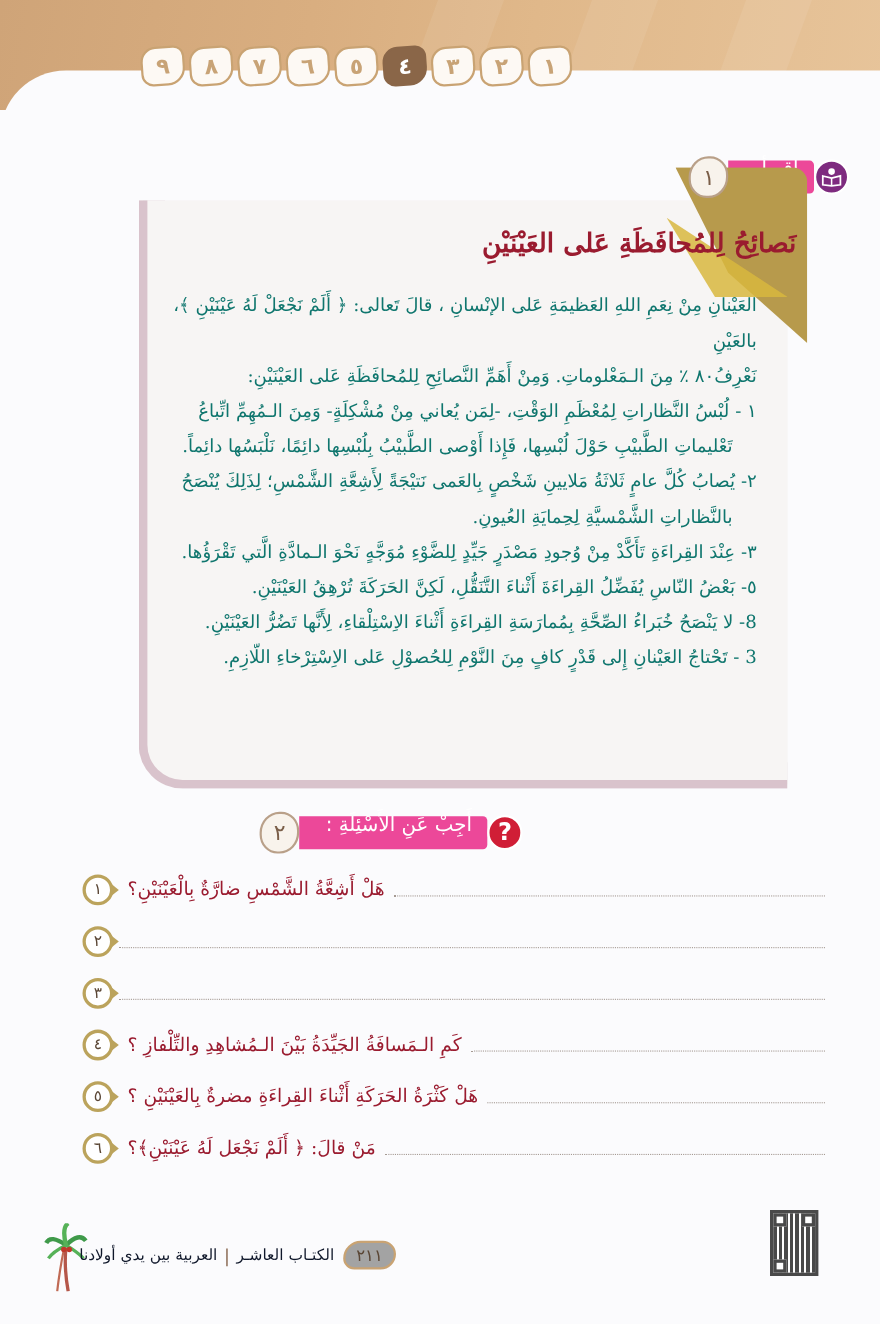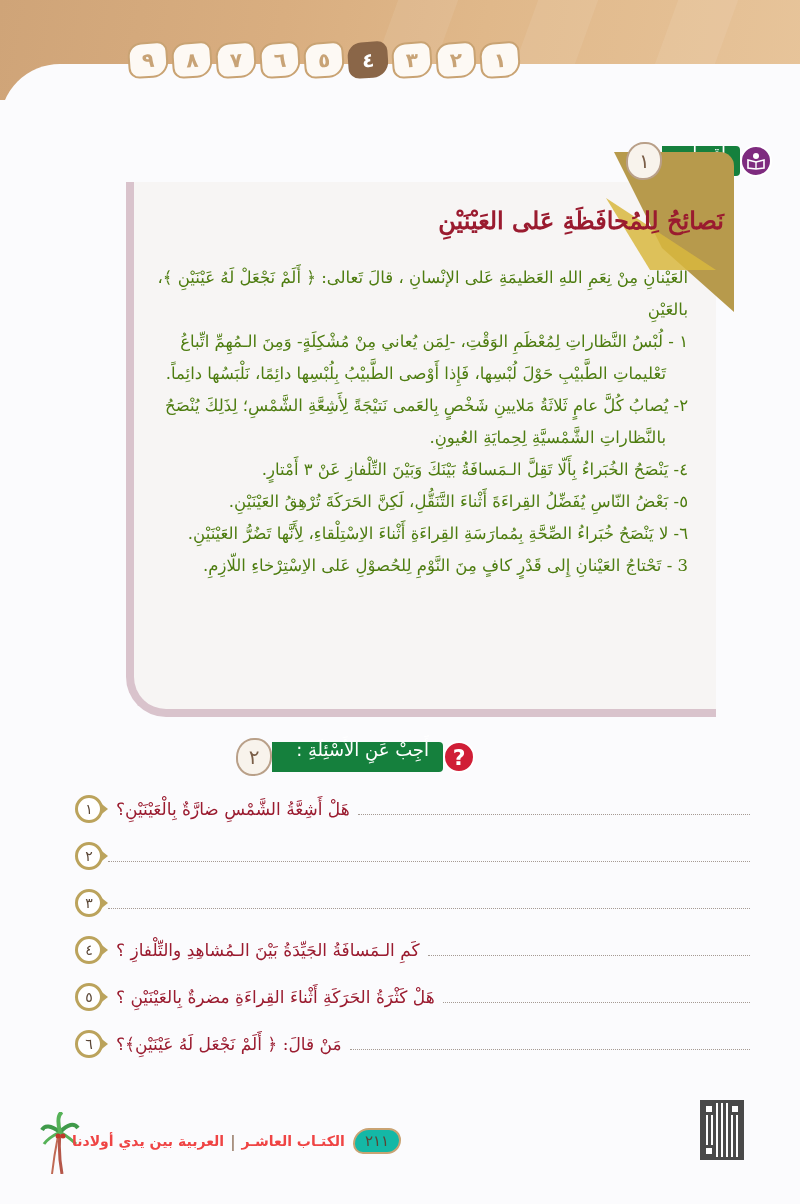--- a/index.html
+++ b/index.html
@@ -50,21 +50,21 @@
   }
   .section-num {
     width: 36px; height: 38px;
     border: 2px solid #b9a089; border-radius: 50% 45% 50% 45%;
     background: #f8f3ec;
     display: flex; align-items: center; justify-content: center;
     font-size: 20px; color: #7a5e48; z-index: 2;
     margin-left: -6px;
   }
   .section-label {
-    background: #15803d; color: #fff;
+    background: #ec4899; color: #fff;
     height: 30px; padding: 0 14px 16px 24px;
     display: flex; align-items: center;
     font-size: 18px; border-radius: 0 4px 4px 0;
   }
   .section-icon {
     width: 32px; height: 32px; border-radius: 50%;
     display: flex; align-items: center; justify-content: center;
     margin-right: -10px; z-index: 3;
     border: 2px solid #fff;
   }
@@ -94,21 +94,21 @@
   .reading-title {
     position: absolute; top: 24px; left: 0; width: 590px; text-align: right;
     direction: rtl;
     font-family: "DejaVu Serif", serif;
     font-size: 24px; font-weight: bold; color: #9a1b2f;
   }
   .reading-body {
     position: absolute; top: 80px; left: 22px; right: 28px;
     direction: rtl; text-align: right;
     font-family: "DejaVu Serif", serif;
-    color: #4d7c0f; font-size: 16.5px; line-height: 32px;
+    color: #0f766e; font-size: 16.5px; line-height: 32px;
   }
   .reading-body p { margin: 0; }
   .reading-body .tip { padding-right: 0; text-align: right; }
   .reading-body .cont { padding-right: 22px; }
 
   
   .q-section-head { top: 736px; right: 10px; }
   .questions {
     position: absolute; top: 785px; left: 70px; right: 50px;
   }
@@ -152,28 +152,28 @@
     border: 3px solid #2a2a2a;
   }
   .qr .c1, .qr .c2, .qr .c3 {
     position: absolute; width: 12px; height: 12px; background: #fff; border: 3px solid #2a2a2a;
   }
   .qr .c1 { left: 0; top: 0; } .qr .c2 { right: 0; top: 0; } .qr .c3 { left: 0; bottom: 0; }
   .footer {
     position: absolute; left: 40px; top: 1128px; display: flex; align-items: center; direction: rtl;
   }
   .footer-text {
-    font-size: 14px; color: #ef4444; font-weight: bold;
+    font-size: 14px; color: #0f172a; font-weight: normal;
     font-family: "DejaVu Sans", sans-serif;
   }
   .footer-sep { color: #8a6a52; margin: 0 6px; }
   .page-num {
     margin-right: 6px;
     border: 2px solid #c9a373; border-radius: 16px 12px 14px 10px;
-    padding: 2px 10px; font-size: 15px; color: #5a4635; background: #14b8a6;
+    padding: 2px 10px; font-size: 15px; color: #5a4635; background: #a3a3a3;
   }
   .palm { position: absolute; left: 40px; top: 1112px; width: 40px; height: 62px; }
 </style>
 </head>
 <body>
 
 <div class="page">
 
   <div class="header-band">
     <div class="header-wave" style="left:380px"></div>
@@ -207,30 +207,31 @@
   </div>
 
   <div class="reading-card">
     <div class="corner-fold"></div>
     <div class="corner-fold-light"></div>
 
     <div class="reading-title">نَصائِحُ لِلمُحافَظَةِ عَلى العَيْنَيْنِ</div>
 
     <div class="reading-body">
       <p>العَيْنانِ مِنْ نِعَمِ اللهِ العَظيمَةِ عَلى الإنْسانِ ، قالَ تَعالى: ﴿ أَلَمْ نَجْعَلْ لَهُ عَيْنَيْنِ ﴾، بالعَيْنِ</p>
+      <p>نَعْرِفُ٨٠ ٪ مِنَ الـمَعْلوماتِ. وَمِنْ أَهَمِّ النَّصائِحِ لِلمُحافَظَةِ عَلى العَيْنَيْنِ:</p>
 
       <p class="tip">١ - لُبْسُ النَّظاراتِ لِمُعْظَمِ الوَقْتِ، -لِمَن يُعاني مِنْ مُشْكِلَةٍ- وَمِنَ الـمُهِمِّ اتِّباعُ</p>
       <p class="cont">تَعْليماتِ الطَّبيْبِ حَوْلَ لُبْسِها، فَإِذا أَوْصى الطَّبيْبُ بِلُبْسِها دائِمًا، نَلْبَسُها دائِماً.</p>
 
       <p class="tip">٢- يُصابُ كُلَّ عامٍ ثَلاثَةُ مَلايينِ شَخْصٍ بِالعَمى نَتيْجَةً لِأَشِعَّةِ الشَّمْسِ؛ لِذَلِكَ يُنْصَحُ</p>
       <p class="cont">بالنَّظاراتِ الشَّمْسيَّةِ لِحِمايَةِ العُيونِ.</p>
 
-      <p class="tip">٤- يَنْصَحُ الخُبَراءُ بِأَلّا تَقِلَّ الـمَسافَةُ بَيْنَكَ وَبَيْنَ التِّلْفازِ عَنْ ٣ أَمْتارٍ.</p>
+      <p class="tip">٣- عِنْدَ القِراءَةِ تَأَكَّدْ مِنْ وُجودِ مَصْدَرٍ جَيِّدٍ لِلضَّوْءِ مُوَجَّهٍ نَحْوَ الـمادَّةِ الَّتي تَقْرَؤُها.</p>
       <p class="tip">٥- بَعْضُ النّاسِ يُفَضِّلُ القِراءَةَ أَثْناءَ التَّنَقُّلِ، لَكِنَّ الحَرَكَةَ تُرْهِقُ العَيْنَيْنِ.</p>
-      <p class="tip">٦- لا يَنْصَحُ خُبَراءُ الصِّحَّةِ بِمُمارَسَةِ القِراءَةِ أَثْناءَ الاِسْتِلْقاءِ، لِأَنَّها تَضُرُّ العَيْنَيْنِ.</p>
+      <p class="tip">8- لا يَنْصَحُ خُبَراءُ الصِّحَّةِ بِمُمارَسَةِ القِراءَةِ أَثْناءَ الاِسْتِلْقاءِ، لِأَنَّها تَضُرُّ العَيْنَيْنِ.</p>
       <p class="tip">3 - تَحْتاجُ العَيْنانِ إِلى قَدْرٍ كافٍ مِنَ النَّوْمِ لِلحُصوْلِ عَلى الاِسْتِرْخاءِ اللّازِمِ.</p>
     </div>
   </div>
 
   <div class="section-head q-section-head" style="top:738px; right:335px;">
     <div class="section-num">٢</div>
     <div class="section-label">أَجِبْ عَنِ الأَسْئِلَةِ :</div>
     <div class="section-icon icon-q">?</div>
   </div>
 

